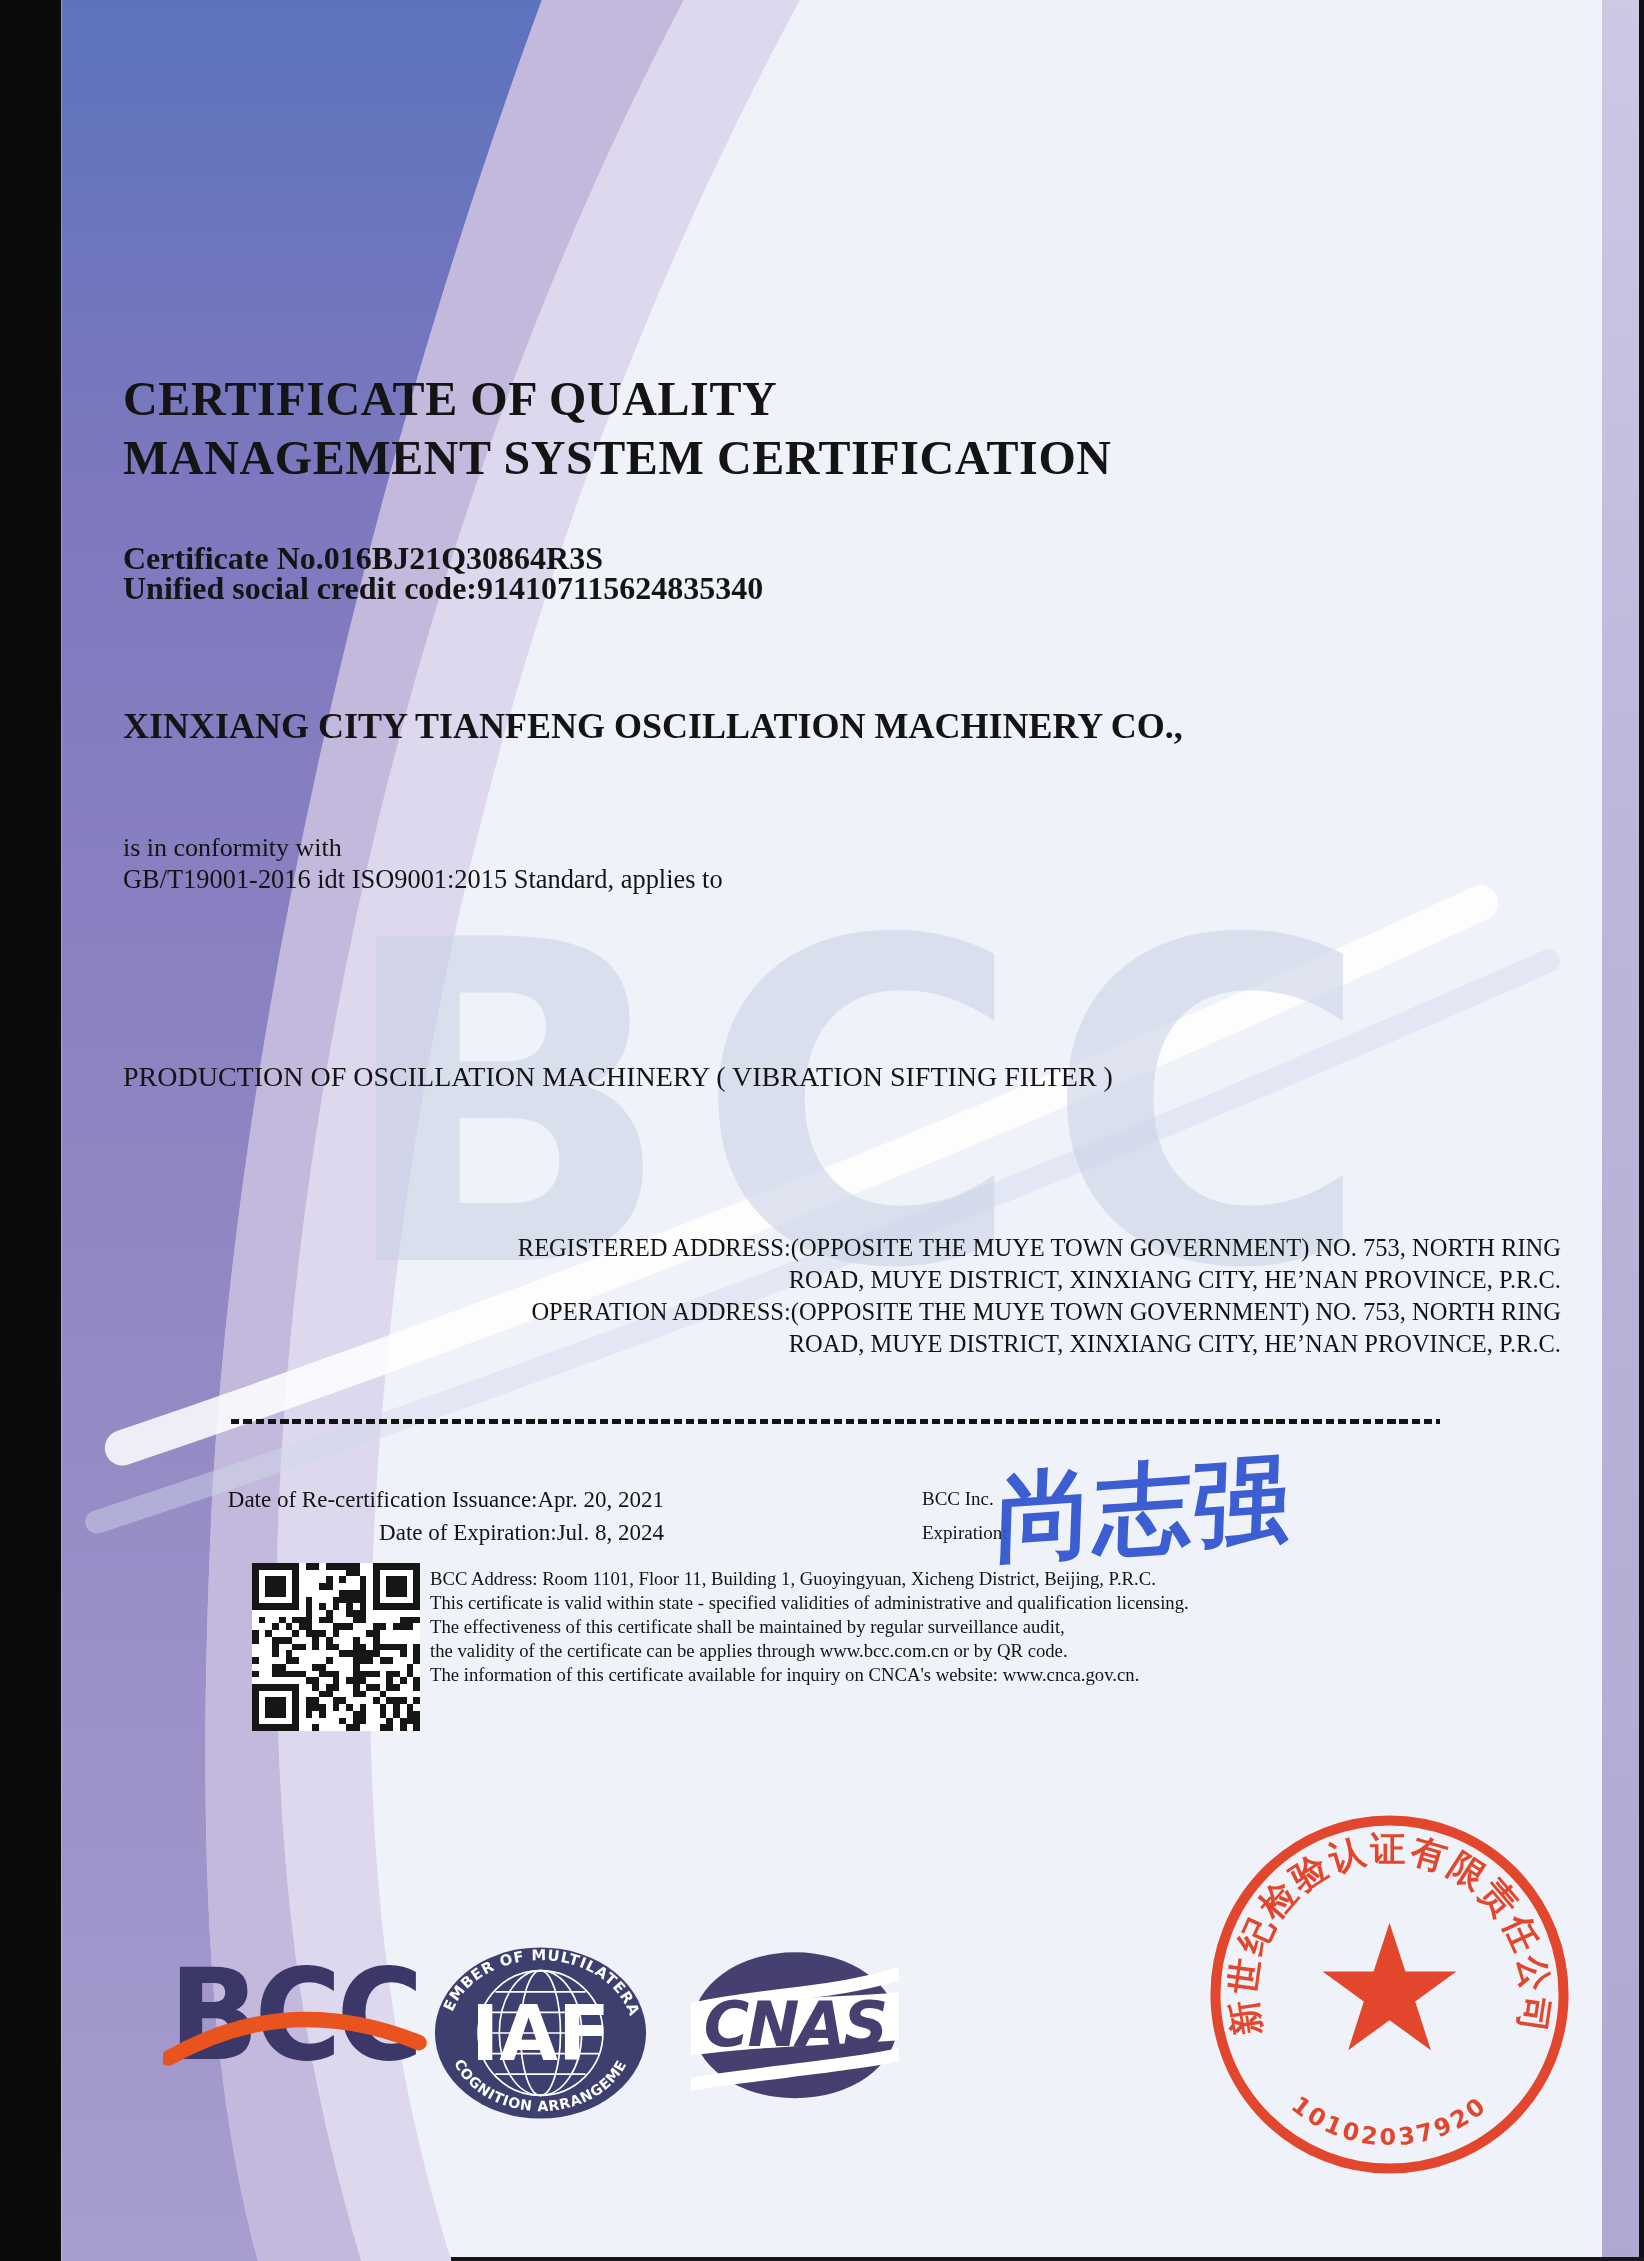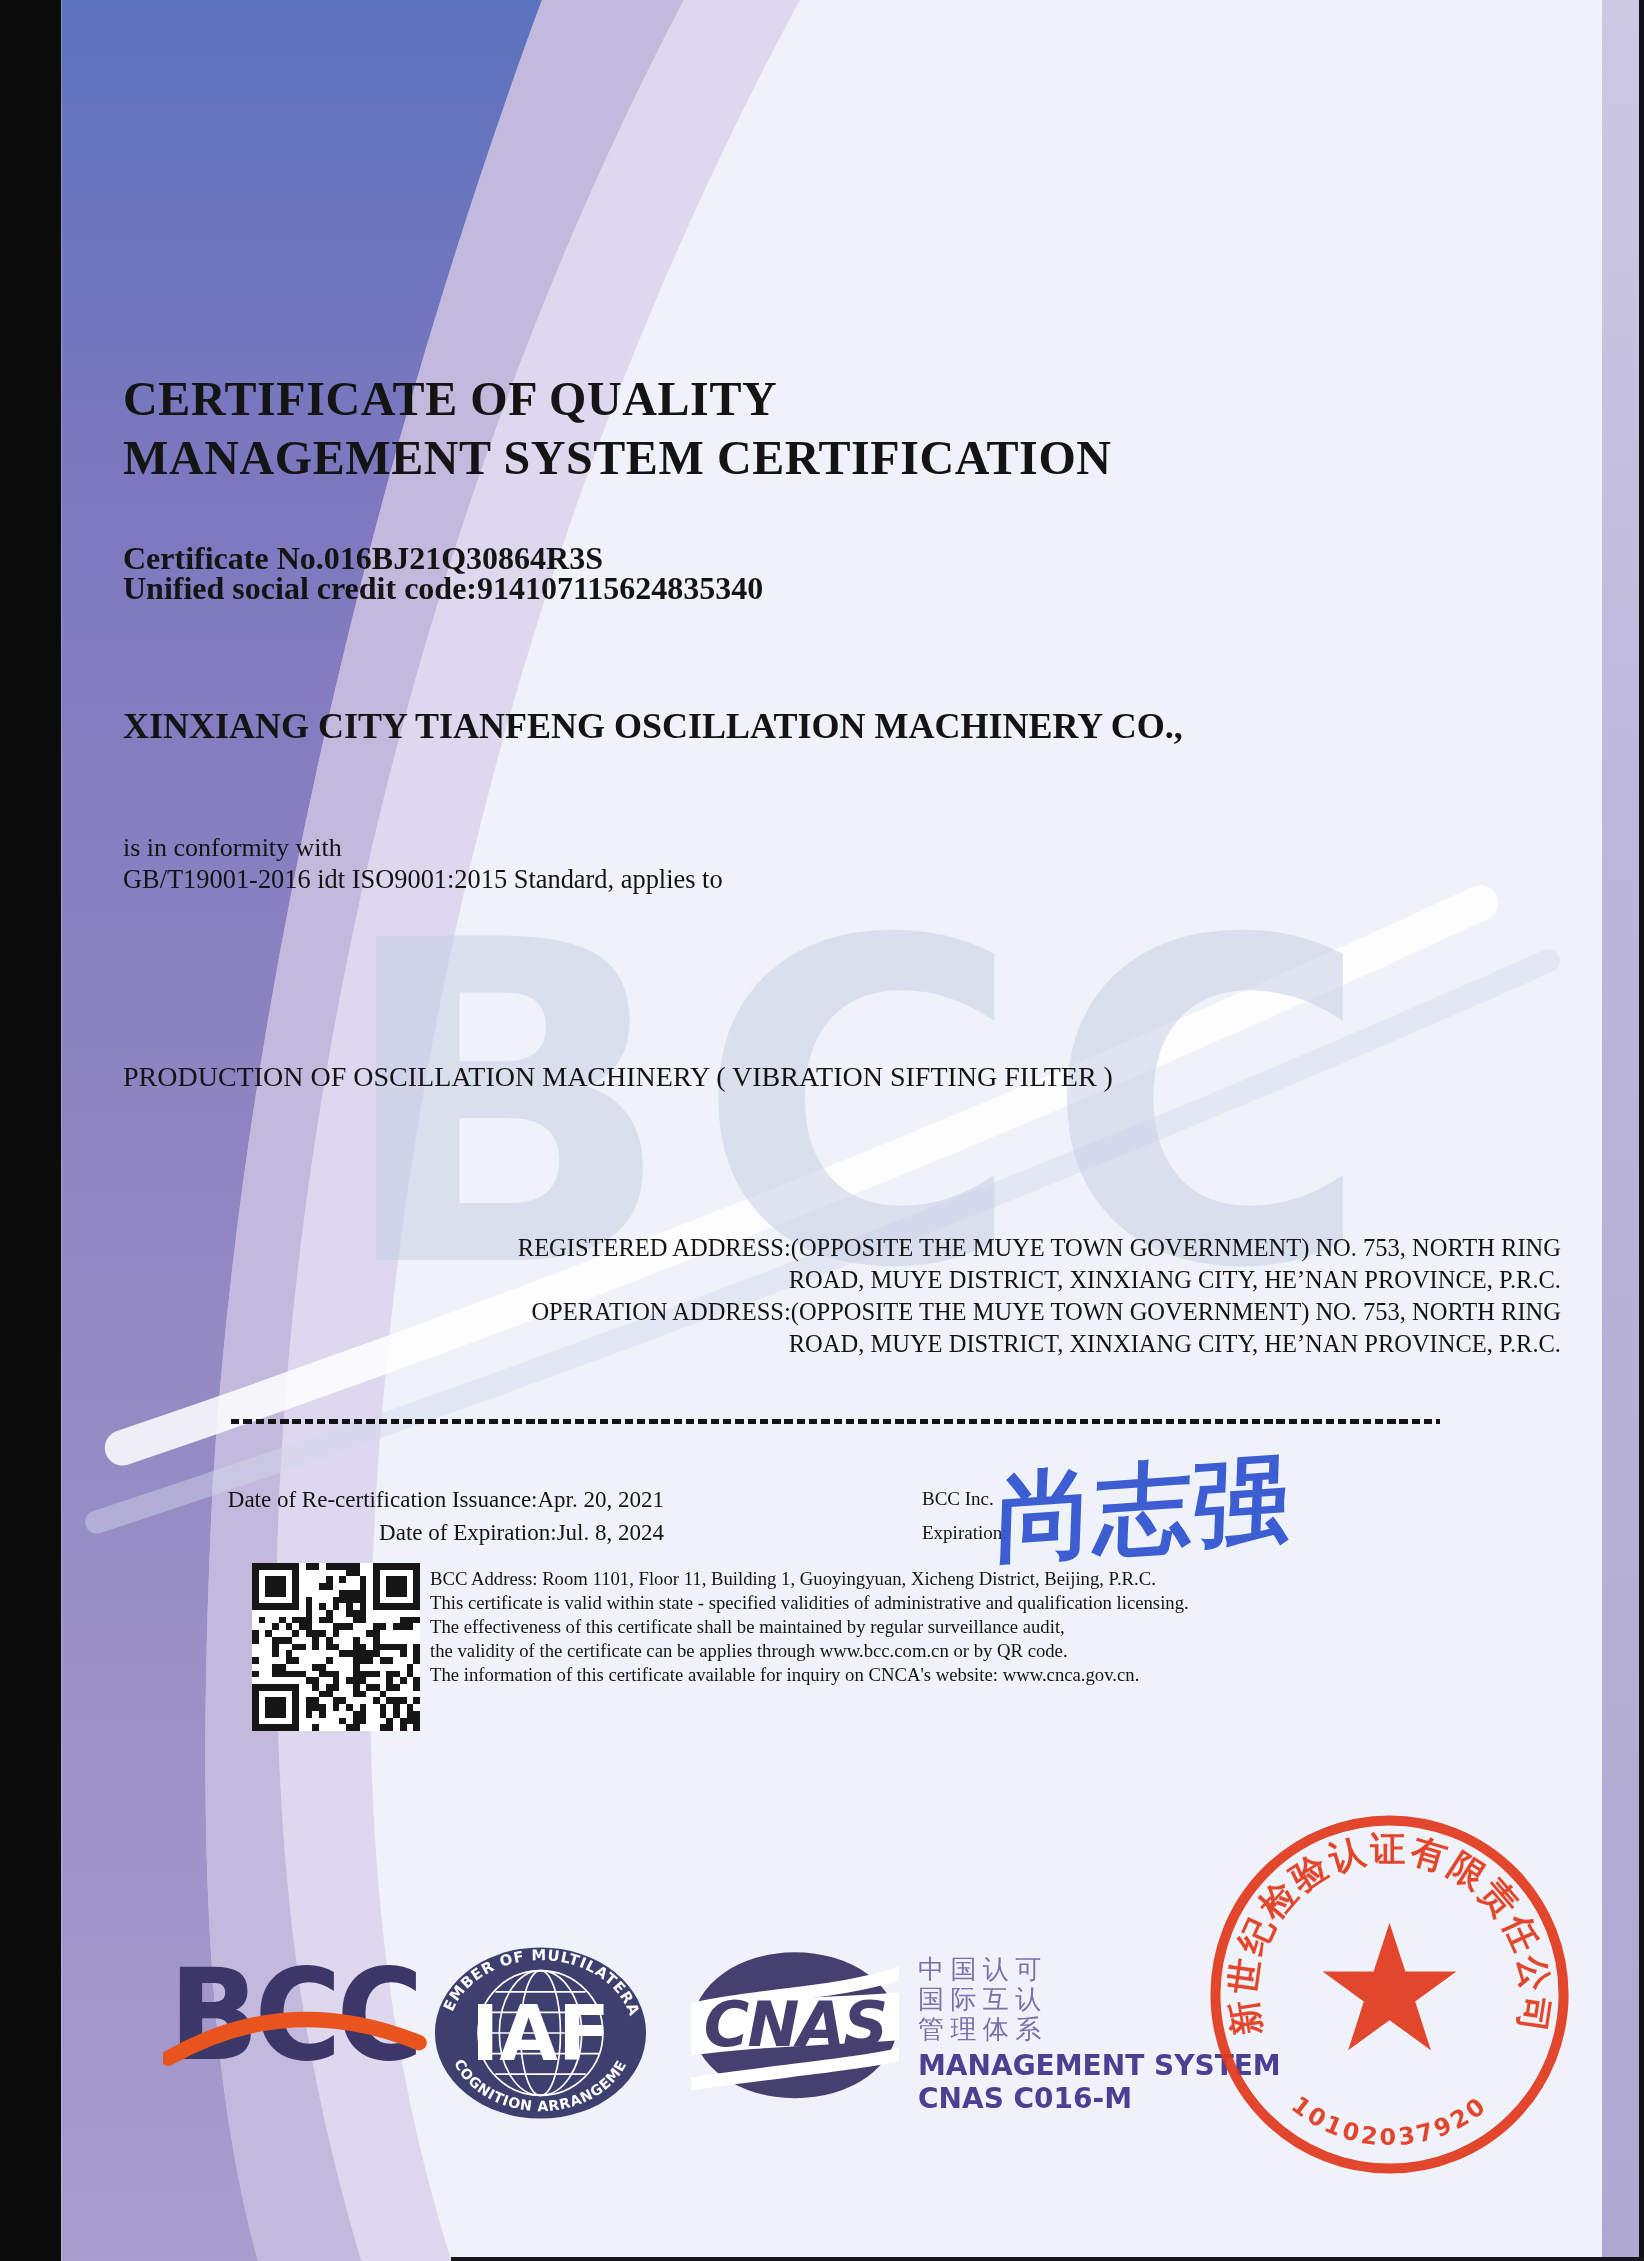--- a/index.html
+++ b/index.html
@@ -365,27 +365,20 @@
   </svg>
 
   <svg class="abs" style="left:691px;top:1949px;" width="208" height="159" viewBox="0 0 322 246">
     <ellipse cx="161" cy="118" rx="158" ry="113" fill="#454070"></ellipse>
     <path d="M-30,132 C90,112 240,112 350,102" stroke="#ffffff" stroke-width="74" fill="none"></path>
     <path d="M-20,98 C100,68 230,72 340,32" stroke="#ffffff" stroke-width="20" fill="none"></path>
     <path d="M-18,212 C110,190 250,182 345,158" stroke="#ffffff" stroke-width="20" fill="none"></path>
     <text x="161" y="150" text-anchor="middle" font-family="DejaVu Sans, sans-serif" font-size="96" font-weight="bold" font-style="italic" fill="#454070" letter-spacing="-3">CNAS</text>
   </svg>
 
-  <div class="abs cnas-text">
-    <div class="cn">中国认可</div>
-    <div class="cn">国际互认</div>
-    <div class="cn">管理体系</div>
-    <div class="en first">MANAGEMENT SYSTEM</div>
-    <div class="en">CNAS C016-M</div>
-  </div>
 
   <svg class="abs" style="left:1201px;top:1806px;opacity:.93;" width="377" height="377" viewBox="0 0 600 600">
     <circle cx="300" cy="300" r="277" fill="none" stroke="#e23a1d" stroke-width="16"></circle>
     <path d="M300,186 L325.3,263.2 L406.5,263.4 L340.9,311.3 L365.9,388.6 L300,341 L234.2,388.6 L259.1,311.3 L193.5,263.4 L274.7,263.2 Z" fill="#e23a1d"></path>
     <path id="stampTop" d="M99.8,372.9 A213,213 0 1 1 500.2,372.9" fill="none"></path>
     <path id="stampBot" d="M130.3,469.7 A240,240 0 0 0 469.7,469.7" fill="none"></path>
     <text font-size="56" fill="#e23a1d" letter-spacing="5" font-weight="bold">
       <textPath href="#stampTop" startOffset="50%" text-anchor="middle">新世纪检验认证有限责任公司</textPath>
     </text>
     <text font-size="38" fill="#e23a1d" letter-spacing="5" font-weight="bold" font-family="DejaVu Sans, sans-serif">

